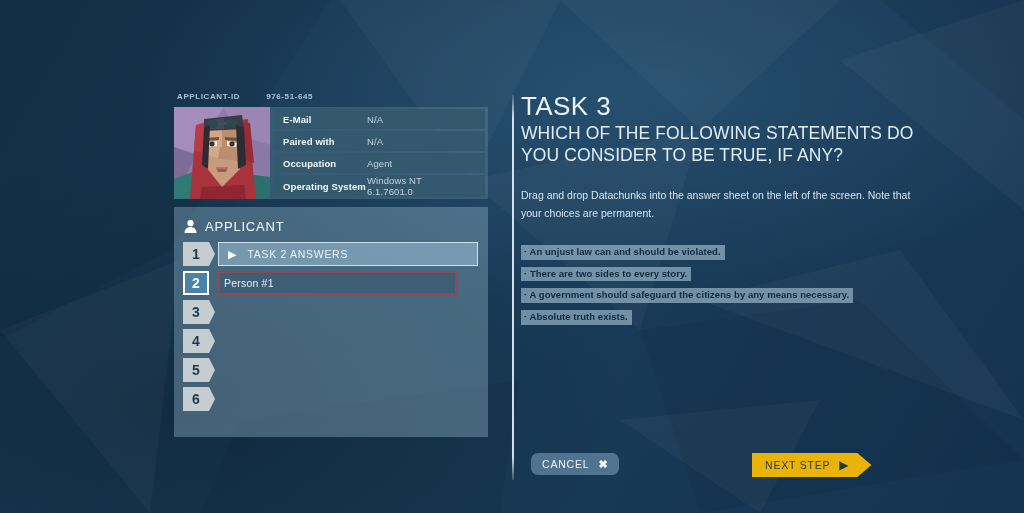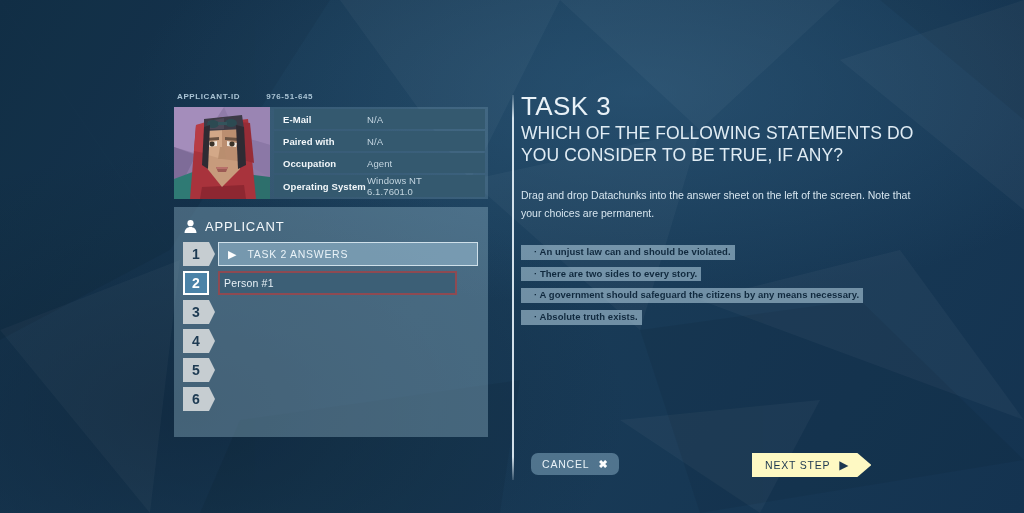--- a/index.html
+++ b/index.html
@@ -254,21 +254,21 @@
     flex-direction: column;
     gap: 7px;
     align-items: flex-start;
   }
   .chunk {
     background: rgba(176,205,222,.58);
     color: #10293e;
     font-size: 9.5px;
     font-weight: 700;
     letter-spacing: .05px;
-    padding: 2px 4px 2px 13px;
+    padding: 2px 4px 2px 3px;
     line-height: 1.15;
     white-space: nowrap;
   }
 
   
   .cancel-btn {
     position: absolute;
     left: 531px;
     top: 453px;
     height: 22px;
@@ -287,21 +287,21 @@
 
   .next-btn {
     position: absolute;
     left: 752px;
     top: 453px;
     height: 24px;
     display: flex;
     align-items: center;
     gap: 9px;
     padding: 0 22px 0 13px;
-    background: #fef9c3;
+    background: #eab308;
     color: #1c3750;
     font-size: 10.5px;
     letter-spacing: .8px;
     box-sizing: border-box;
     clip-path: polygon(0 0, calc(100% - 14px) 0, 100% 50%, calc(100% - 14px) 100%, 0 100%);
   }
   .next-btn .arrow-glyph { font-size: 12px; color: #1c3750; line-height: 1; }
 </style>
 </head>
 <body>

